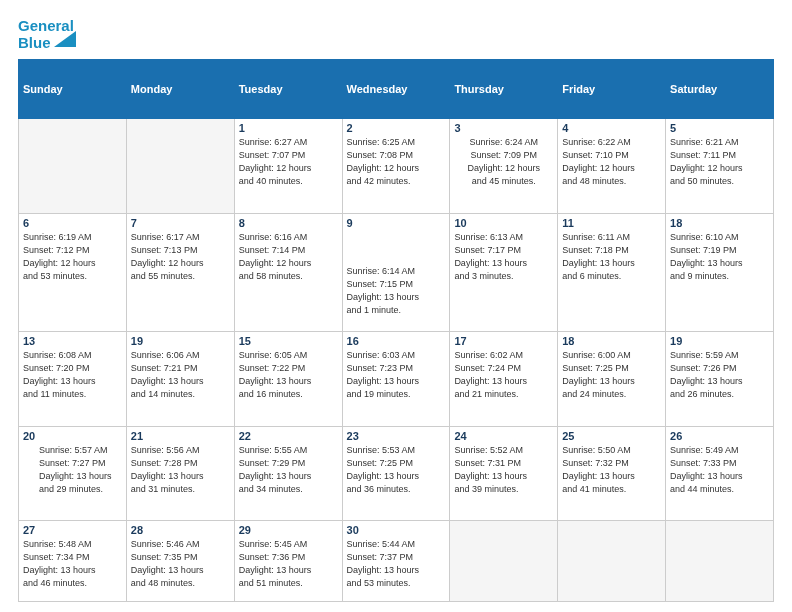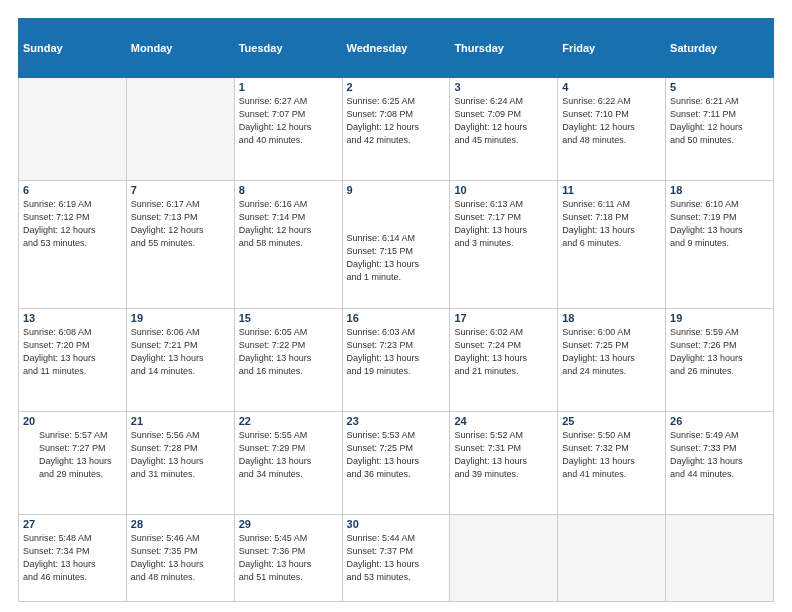--- a/index.html
+++ b/index.html
@@ -96,20 +96,39 @@
       color: #333;
     }
     .last-row td {
       height: 70px;
     }
   </style>
 </head>
 <body>
 
 <div class="page">
+  <div class="header">
+    <div class="logo">
+      <div>
+        <div class="logo-text">
+          <span>General</span>
+        </div>
+        <div style="display:flex;align-items:center;">
+          <div class="logo-text" style="color:#1a8fc1;">Blue</div>
+          <svg class="logo-icon" viewBox="0 0 30 22" xmlns="http://www.w3.org/2000/svg">
+            <polygon points="0,22 30,0 30,22" fill="#1a8fc1"></polygon>
+          </svg>
+        </div>
+      </div>
+    </div>
+    <div class="title-block">
+      <div class="month-title"></div>
+      <div class="subtitle"></div>
+    </div>
+  </div>
 
   <table class="calendar">
     <thead>
       <tr>
       <th>Sunday</th>
           <th>Monday</th>
           <th>Tuesday</th>
           <th>Wednesday</th>
           <th>Thursday</th>
           <th>Friday</th>
@@ -129,21 +148,21 @@
           </td>
           <td>
             <span class="day-number">2</span>
             <div class="day-info" style="white-space: pre-line;">Sunrise: 6:25 AM
 Sunset: 7:08 PM
 Daylight: 12 hours
 and 42 minutes.</div>
           </td>
           <td>
             <span class="day-number">3</span>
-            <div class="day-info" style="white-space: pre-line;">Sunrise: 6:24 AM
+            <div class="day-info" style="white-space: pre-line; text-align: center;">Sunrise: 6:24 AM
 Sunset: 7:09 PM
 Daylight: 12 hours
 and 45 minutes.</div>
           </td>
           <td>
             <span class="day-number">4</span>
             <div class="day-info" style="white-space: pre-line;">Sunrise: 6:22 AM
 Sunset: 7:10 PM
 Daylight: 12 hours
 and 48 minutes.</div>

